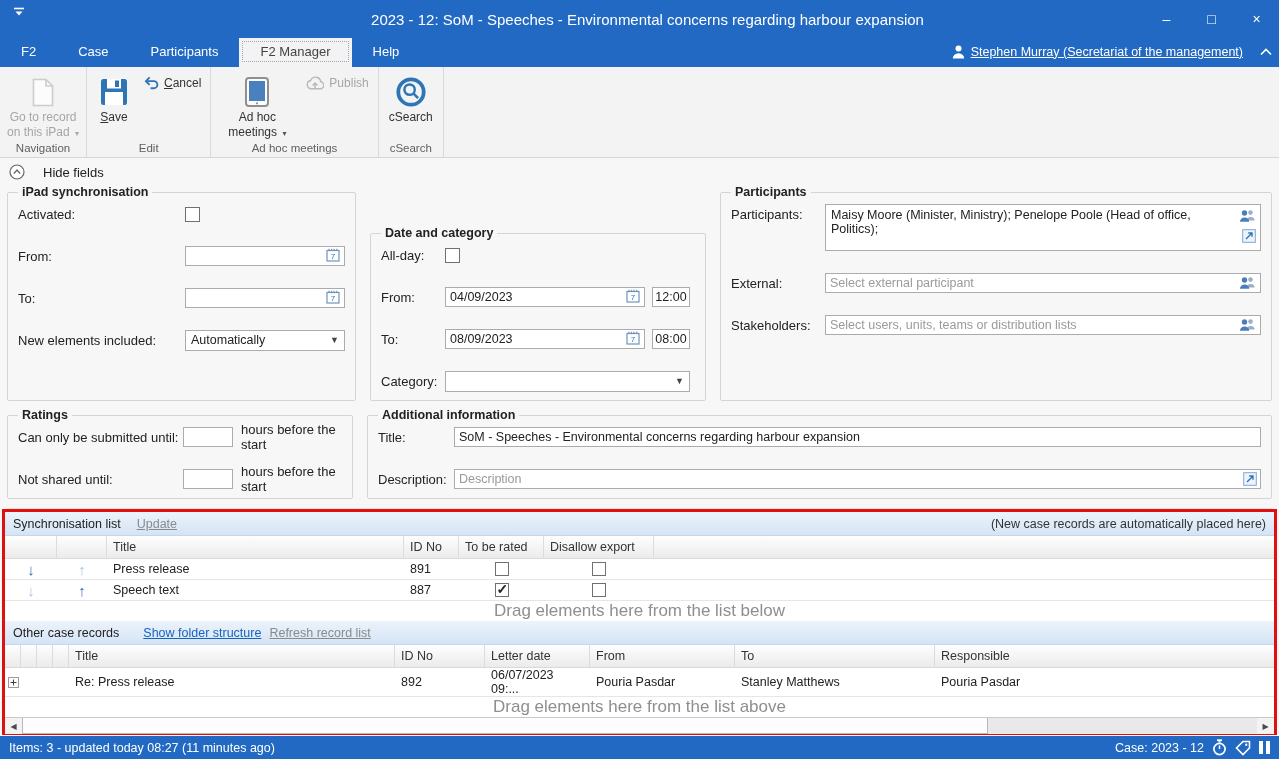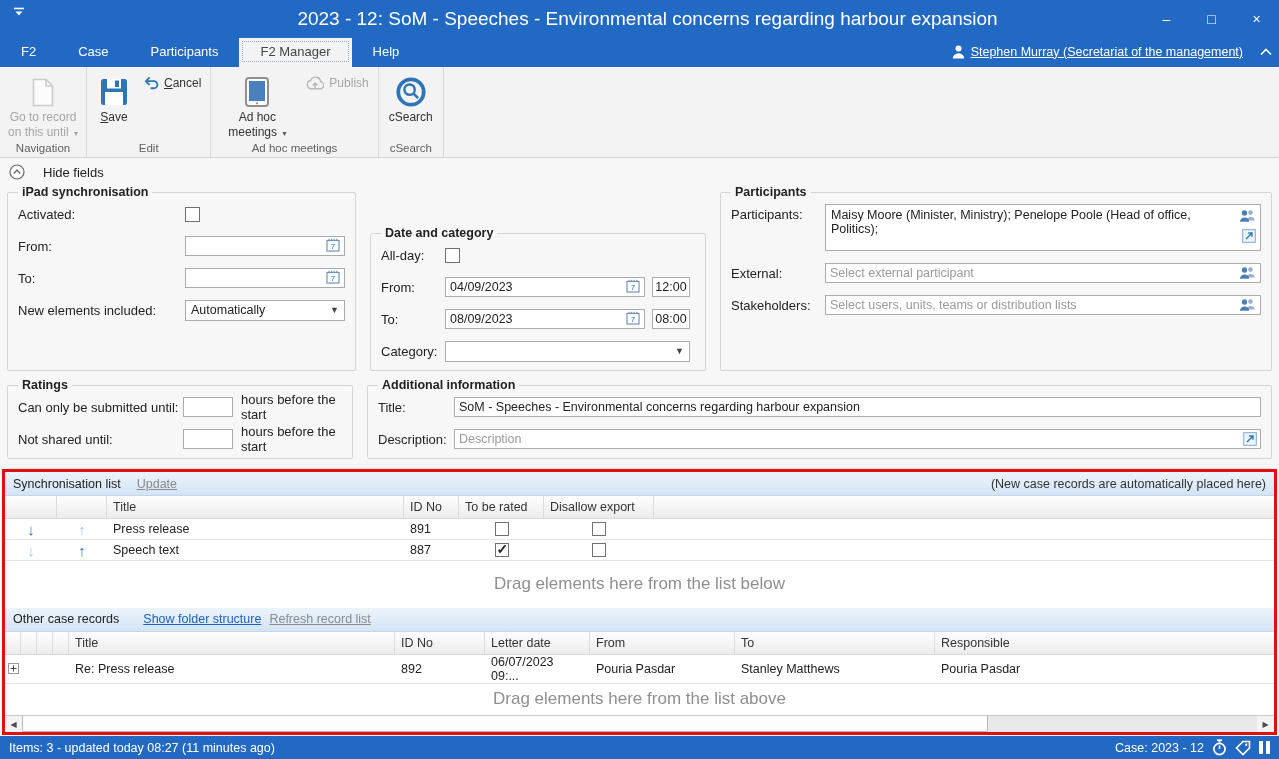--- a/index.html
+++ b/index.html
@@ -3,21 +3,21 @@
 <meta charset="utf-8">
 <style>
   * { box-sizing: border-box; }
   html,body { margin:0; padding:0; }
   body { font-family:"Liberation Sans", sans-serif; overflow:hidden; background:#fff; }
   .window { width:1279px; height:759px; display:flex; flex-direction:column; background:#f7f7f7; position:relative; }
 
   
   .titlebar { height:38px; background:#2269c3; position:relative; display:flex; align-items:center; flex:0 0 auto; }
   .qat { position:absolute; left:10px; top:4px; width:18px; height:16px; display:flex; align-items:center; justify-content:center; cursor:pointer; }
-  .win-title { position:absolute; left:100px; right:84px; text-align:center; color:#fff; font-size:19px; white-space:nowrap; overflow:hidden; }
+  .win-title { position:absolute; left:100px; right:84px; text-align:center; color:#fff; font-size:15px; white-space:nowrap; overflow:hidden; }
   .win-controls { margin-left:auto; display:flex; height:100%; z-index:2; }
   .win-btn { width:45px; height:100%; display:flex; align-items:center; justify-content:center; color:#fff; font-size:14px; cursor:pointer; }
 
   
   .tabrow { height:27px; background:#2269c3; display:flex; align-items:stretch; flex:0 0 auto; }
   .tab { padding:0 21px; display:flex; align-items:center; color:#fff; font-size:13px; cursor:pointer; }
   .tab.active { position:relative; background:#f3f3f3; color:#444; outline:1px dotted #99a8bb; outline-offset:-4px; }
   .tab.active::after { content:""; position:absolute; left:0; right:0; bottom:-2px; height:2px; background:#f3f3f3; z-index:3; }
   .user-area { margin-left:auto; display:flex; align-items:center; gap:6px; padding-right:10px; }
   .user-link { color:#fff; font-size:12.5px; text-decoration:underline; cursor:pointer; }
@@ -40,21 +40,21 @@
   .accel::first-letter { text-decoration:underline; }
   .ddmark { font-size:8px; color:#555; margin-left:2px; }
   .bigbtn.disabled .ddmark { color:#a6a6a6; }
 
   
   .fields { flex:0 0 274px; padding:5px 7px 0 7px; background:#f7f7f7; }
   .hide-fields { display:flex; align-items:center; gap:18px; font-size:13px; color:#222; margin:1px 0 5px 2px; cursor:pointer; width:fit-content; }
   .frow { display:flex; gap:14px; align-items:stretch; }
   fieldset { border:1px solid #d4d4d4; border-radius:2px; margin:0; padding:5px 10px 9px 10px; }
   legend { font-size:12.5px; font-weight:bold; color:#222; padding:0 4px; }
-  .grid { display:grid; row-gap:12px; }
+  .grid { display:grid; row-gap:22px; }
   .fline { display:flex; align-items:center; height:20px; }
   .flabel { font-size:13px; color:#222; flex:0 0 auto; }
   .tbox { height:20px; border:1px solid #ababab; background:#fff; display:flex; align-items:center; font-size:12.5px; color:#222; padding:0 4px; position:relative; }
   .tbox .calendar { margin-left:auto; flex:0 0 auto; cursor:pointer; }
   input.textin { height:20px; border:1px solid #ababab; background:#fff; font-size:12.5px; color:#222; padding:0 4px; font-family:Liberation Sans, sans-serif; }
   input.textin::placeholder { color:#9a9a9a; }
   .combo { height:21px; border:1px solid #ababab; background:#fff; display:flex; align-items:center; font-size:12.5px; color:#222; padding:0 5px; cursor:pointer; }
   .combo .arrow { margin-left:auto; font-size:9px; color:#444; }
   input[type=checkbox] { appearance:none; -webkit-appearance:none; width:15px; height:15px; border:1px solid #707070; background:#fff; margin:0; position:relative; cursor:pointer; }
   input[type=checkbox]:checked::after { content:"✓"; position:absolute; left:1px; top:-3px; font-size:14px; font-weight:bold; color:#222; }
@@ -149,21 +149,21 @@
   <div class="ribbon">
     <div class="rgroup">
       <div class="rgroup-content">
         <div class="bigbtn disabled">
           <div class="bicon">
             <svg width="24" height="29" viewBox="0 0 24 29">
                 <path d="M2.5 1.5 L15 1.5 L21.5 8 L21.5 27.5 L2.5 27.5 Z" fill="#fcfcfc" stroke="#cccccc" stroke-width="1.6"></path>
                 <path d="M15 1.5 L15 8 L21.5 8" fill="none" stroke="#cccccc" stroke-width="1.6"></path>
               </svg>
           </div>
-          <div class="blabel"><span>Go to record on this until</span> <span class="ddmark">▾</span></div>
+          <div class="blabel"><span>Go to record on this iPad</span> <span class="ddmark">▾</span></div>
         </div>
       </div>
       <div class="rgroup-label">Navigation</div>
     </div>
 
     <div class="rgroup">
       <div class="rgroup-content">
         <div class="bigbtn narrow">
           <div class="bicon">
             <svg width="28" height="28" viewBox="0 0 28 28">

